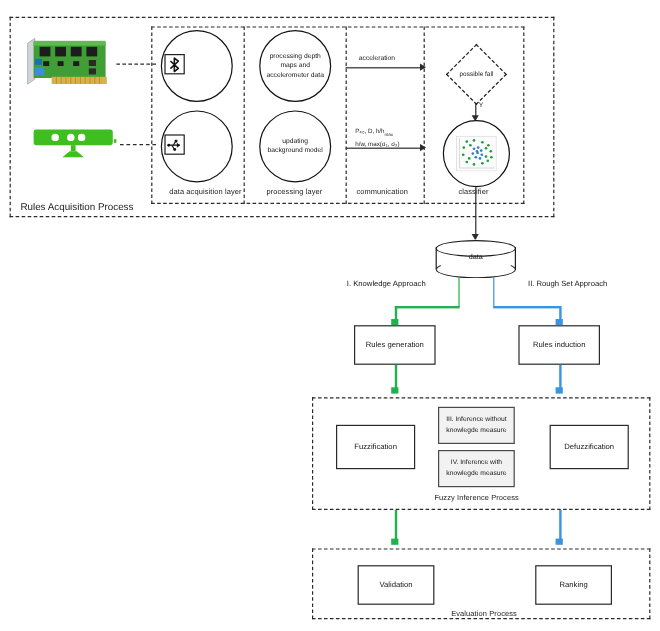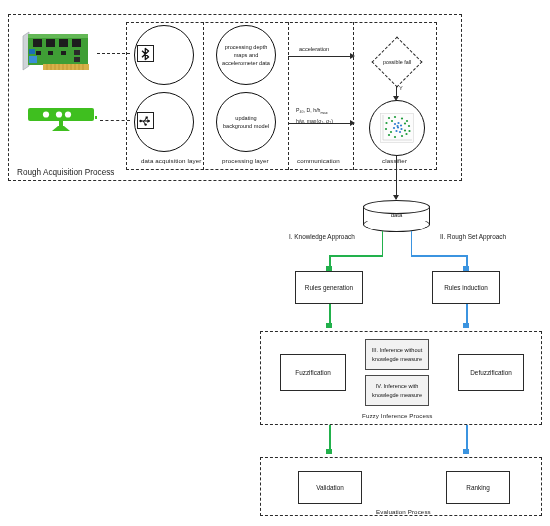--- a/index.html
+++ b/index.html
@@ -69,21 +69,21 @@
   
   .pcb{position:absolute;}
   .kinect{position:absolute;}
 </style>
 </head>
 <body>
 
 <div id="root">
 
   <div class="abs dashbox" style="left:8px;top:14px;width:454px;height:167px;"></div>
-  <div class="abs proc-label" style="left:17px;top:168px;">Rough Acquisition Process</div>
+  <div class="abs proc-label" style="left:17px;top:168px;">Rules Acquisition Process</div>
 
   <div class="abs dashbox" style="left:126px;top:22px;width:311px;height:148px;"></div>
 
   <div class="abs" style="left:203px;top:22px;width:0;height:148px;border-left:1.3px dashed #2b2b2b;"></div>
   <div class="abs" style="left:288px;top:22px;width:0;height:148px;border-left:1.3px dashed #2b2b2b;"></div>
   <div class="abs" style="left:353px;top:22px;width:0;height:148px;border-left:1.3px dashed #2b2b2b;"></div>
 
   <div class="abs dashbox-label" style="left:141px;top:157px;">data acquisition layer</div>
   <div class="abs dashbox-label" style="left:222px;top:157px;">processing layer</div>
   <div class="abs dashbox-label" style="left:297px;top:157px;">communication</div>

